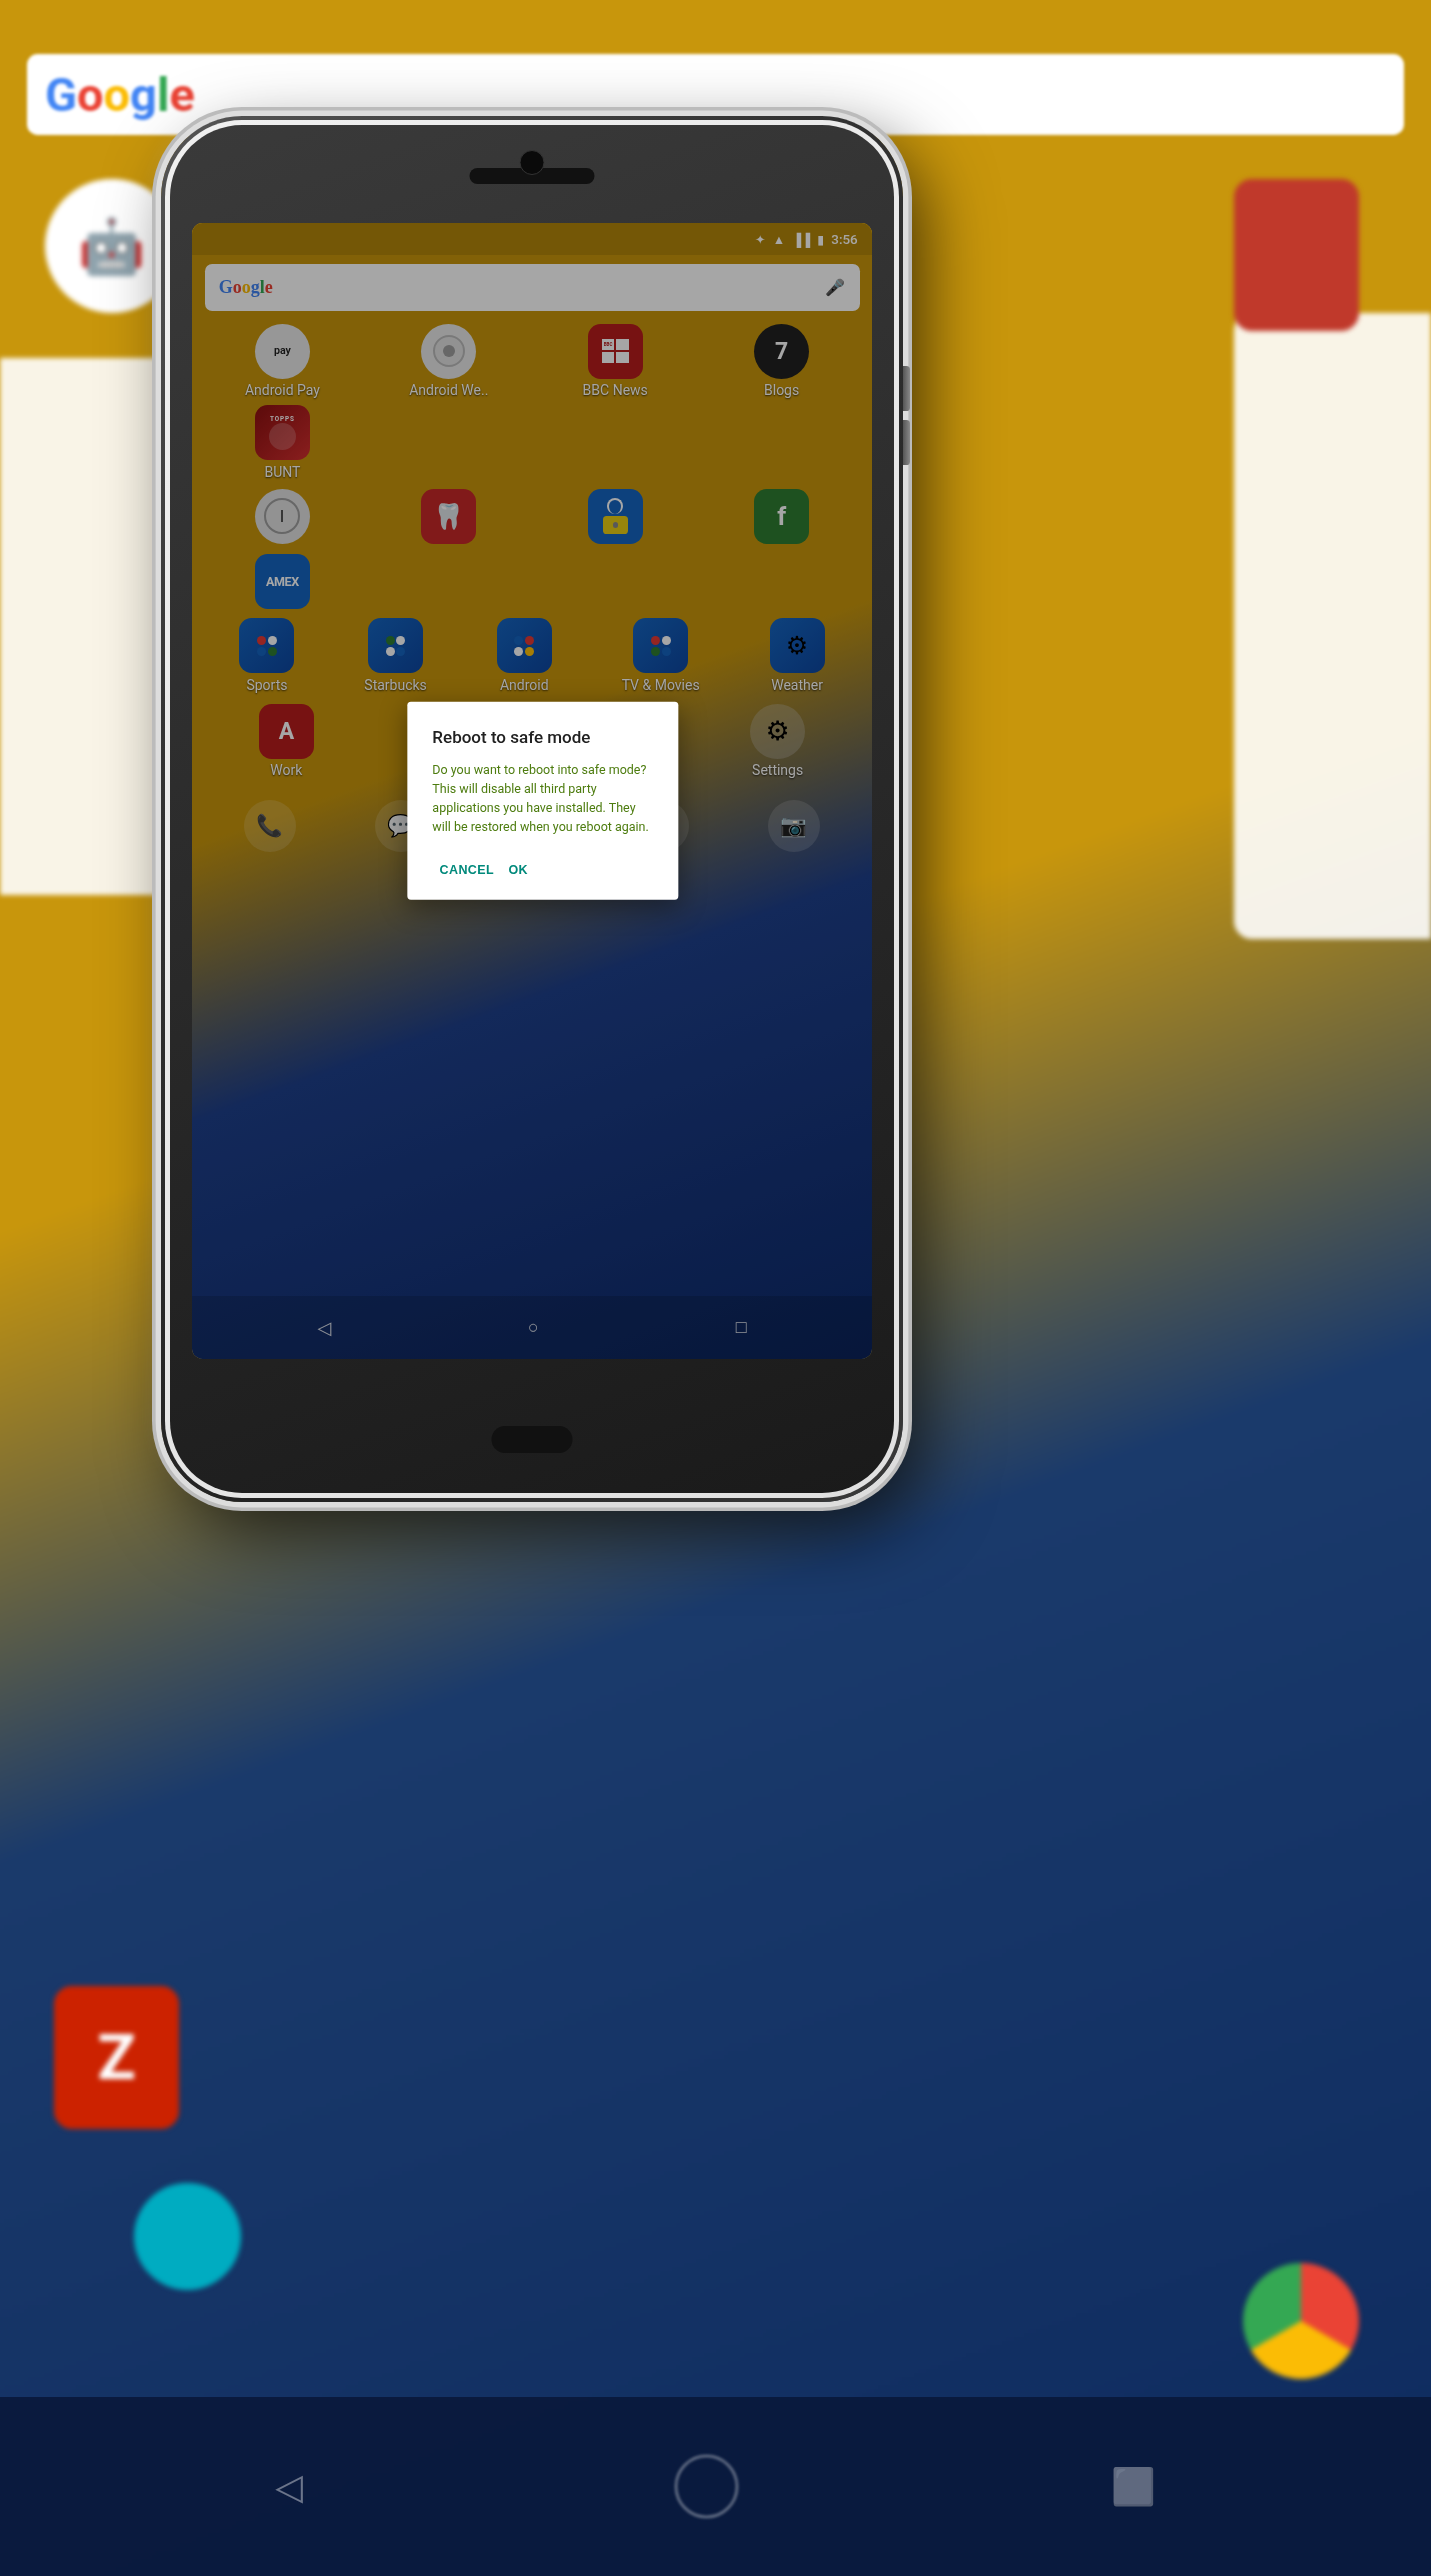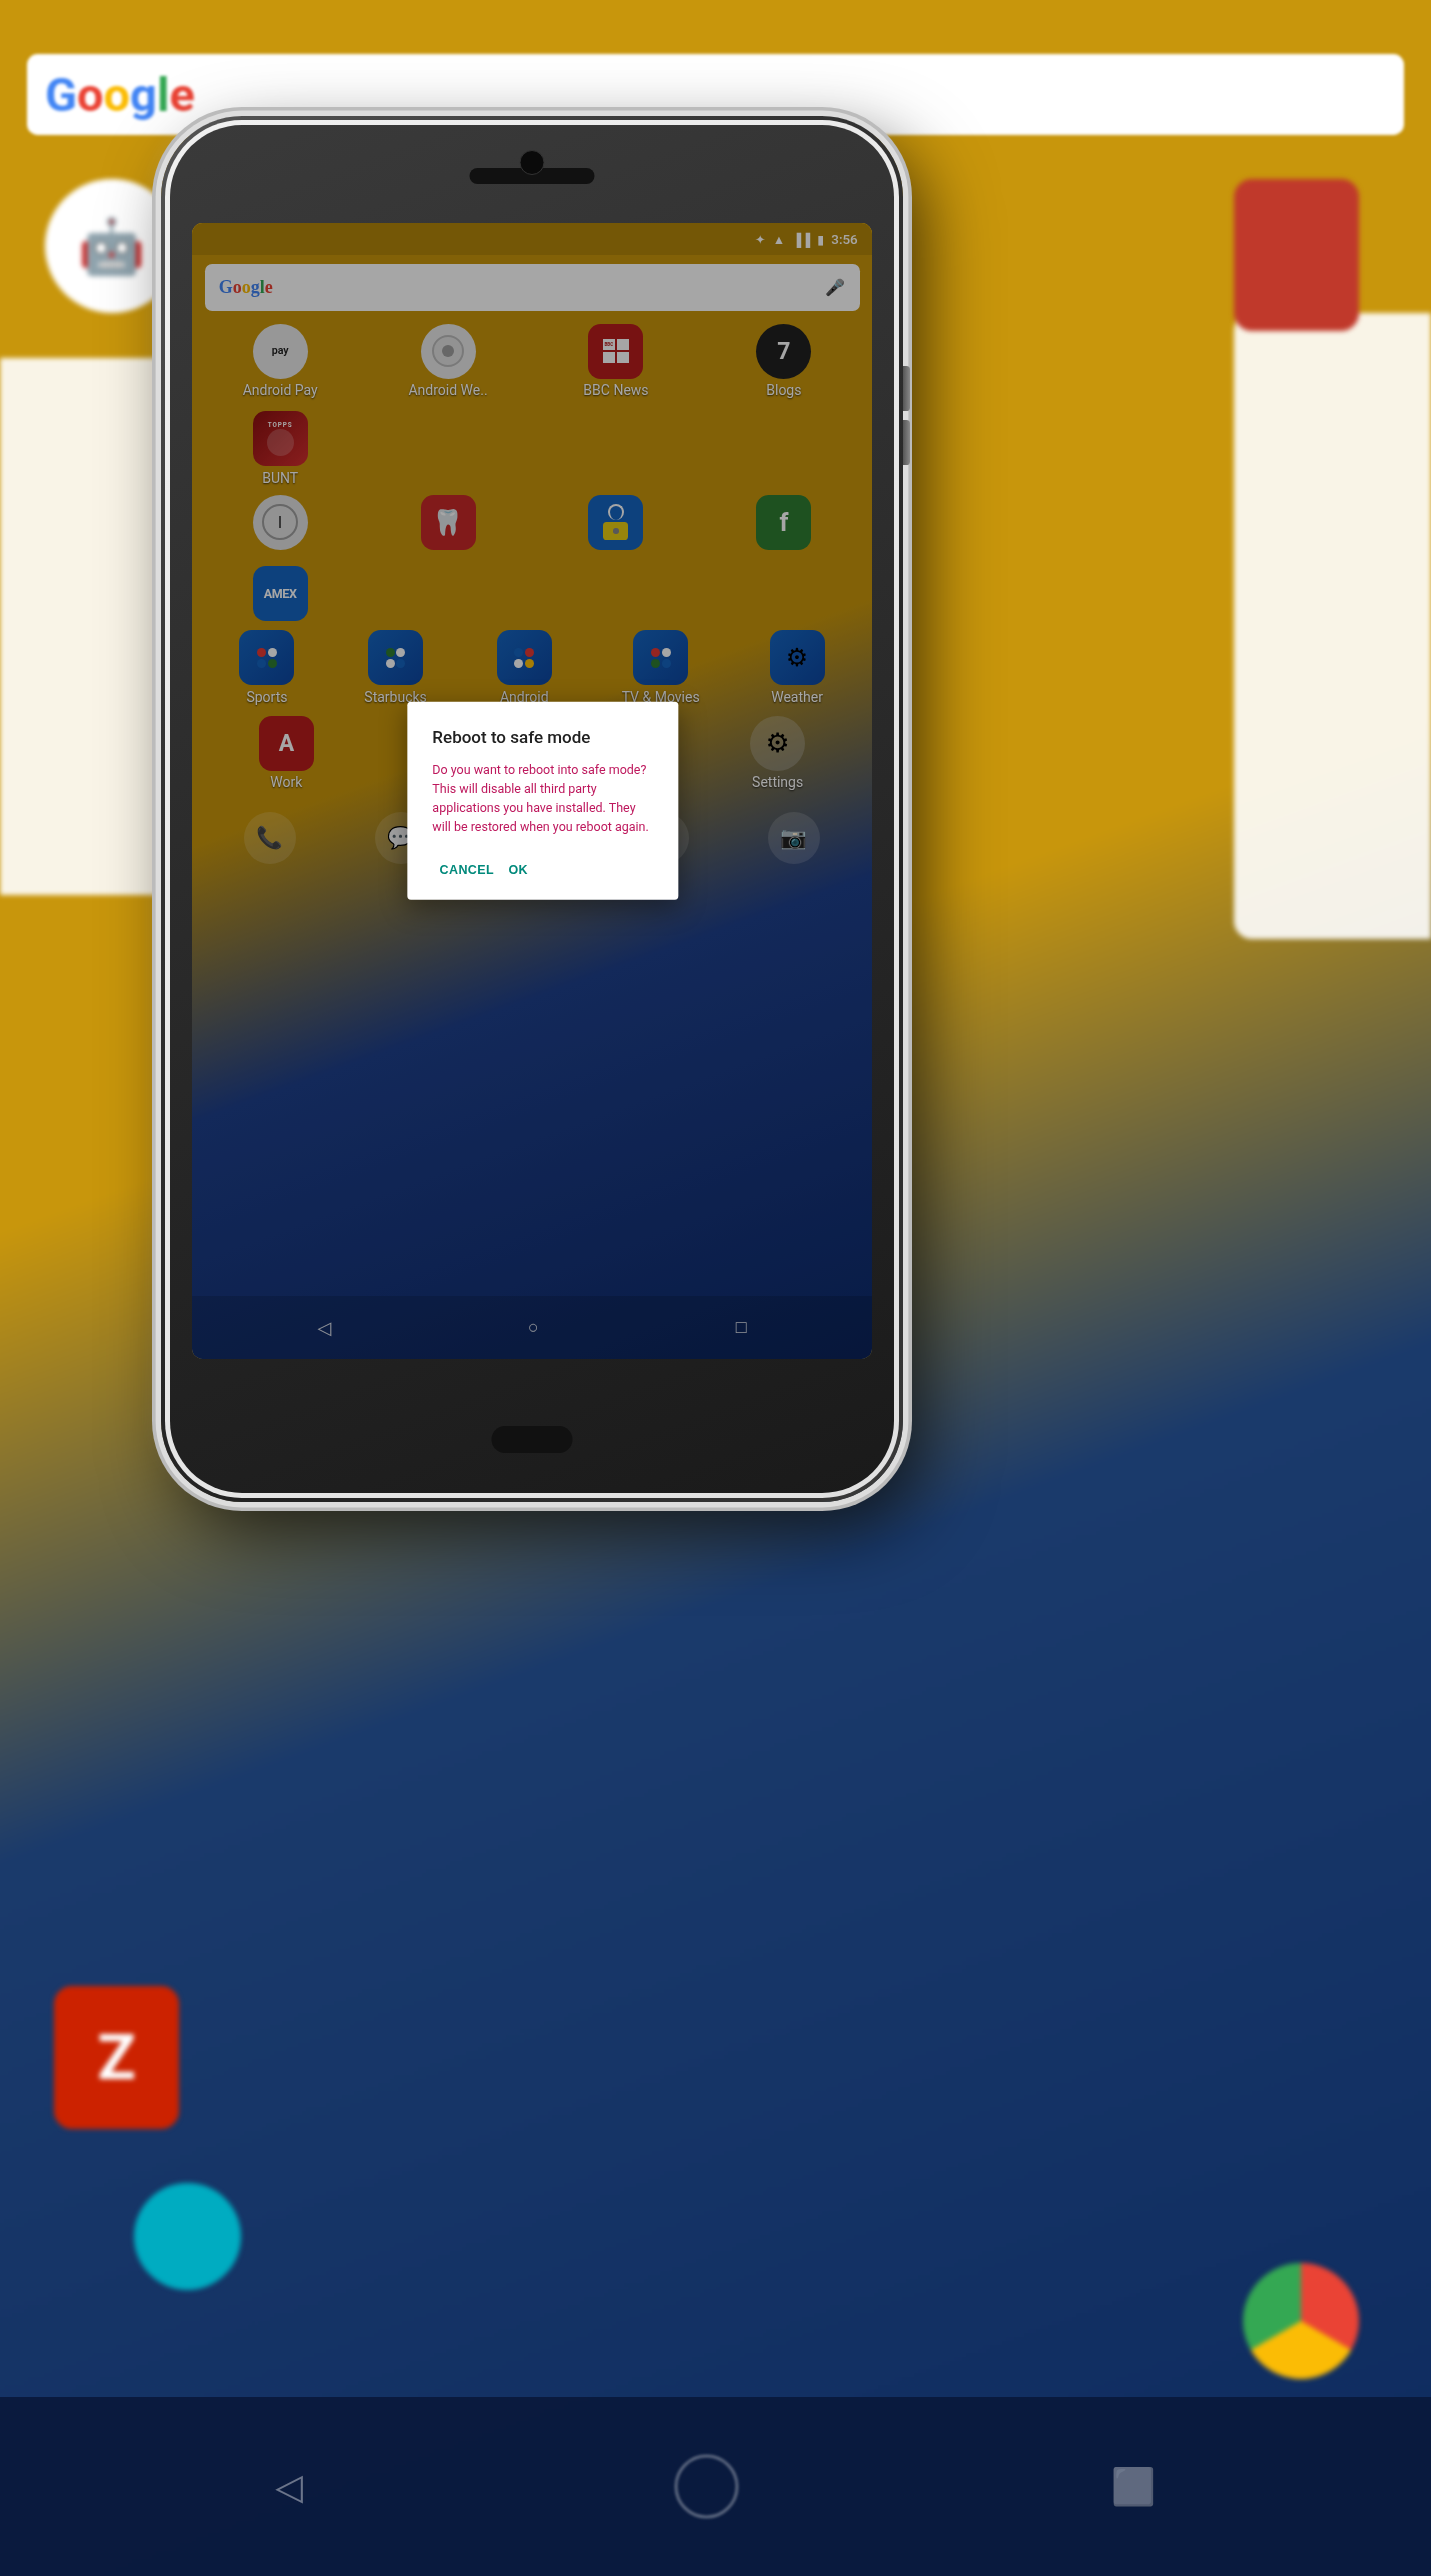--- a/index.html
+++ b/index.html
@@ -329,21 +329,21 @@
     .screen-google-logo span:nth-child(2) { color: #EA4335; }
     .screen-google-logo span:nth-child(3) { color: #FBBC05; }
     .screen-google-logo span:nth-child(4) { color: #4285F4; }
     .screen-google-logo span:nth-child(5) { color: #34A853; }
     .screen-google-logo span:nth-child(6) { color: #EA4335; }
 
     
     .app-grid {
       display: grid;
       grid-template-columns: repeat(4, 1fr);
-      gap: 13px;
+      gap: 7px;
       padding: 12.5px 10.7px 5.4px;
     }
 
     .app-item {
       display: flex;
       flex-direction: column;
       align-items: center;
       gap: 3.6px;
     }
 
@@ -404,21 +404,21 @@
 
     .dialog-title {
       font-size: 17px;
       font-weight: 500;
       color: #212121;
       margin-bottom: 14.3px;
     }
 
     .dialog-message {
       font-size: 12.5px;
-      color: #be185d;
+      color: #4d7c0f;
       line-height: 1.5;
       margin-bottom: 19.7px;
     }
 
     .dialog-buttons {
       display: flex;
       gap: 0;
       padding-bottom: 5.4px;
     }
 

